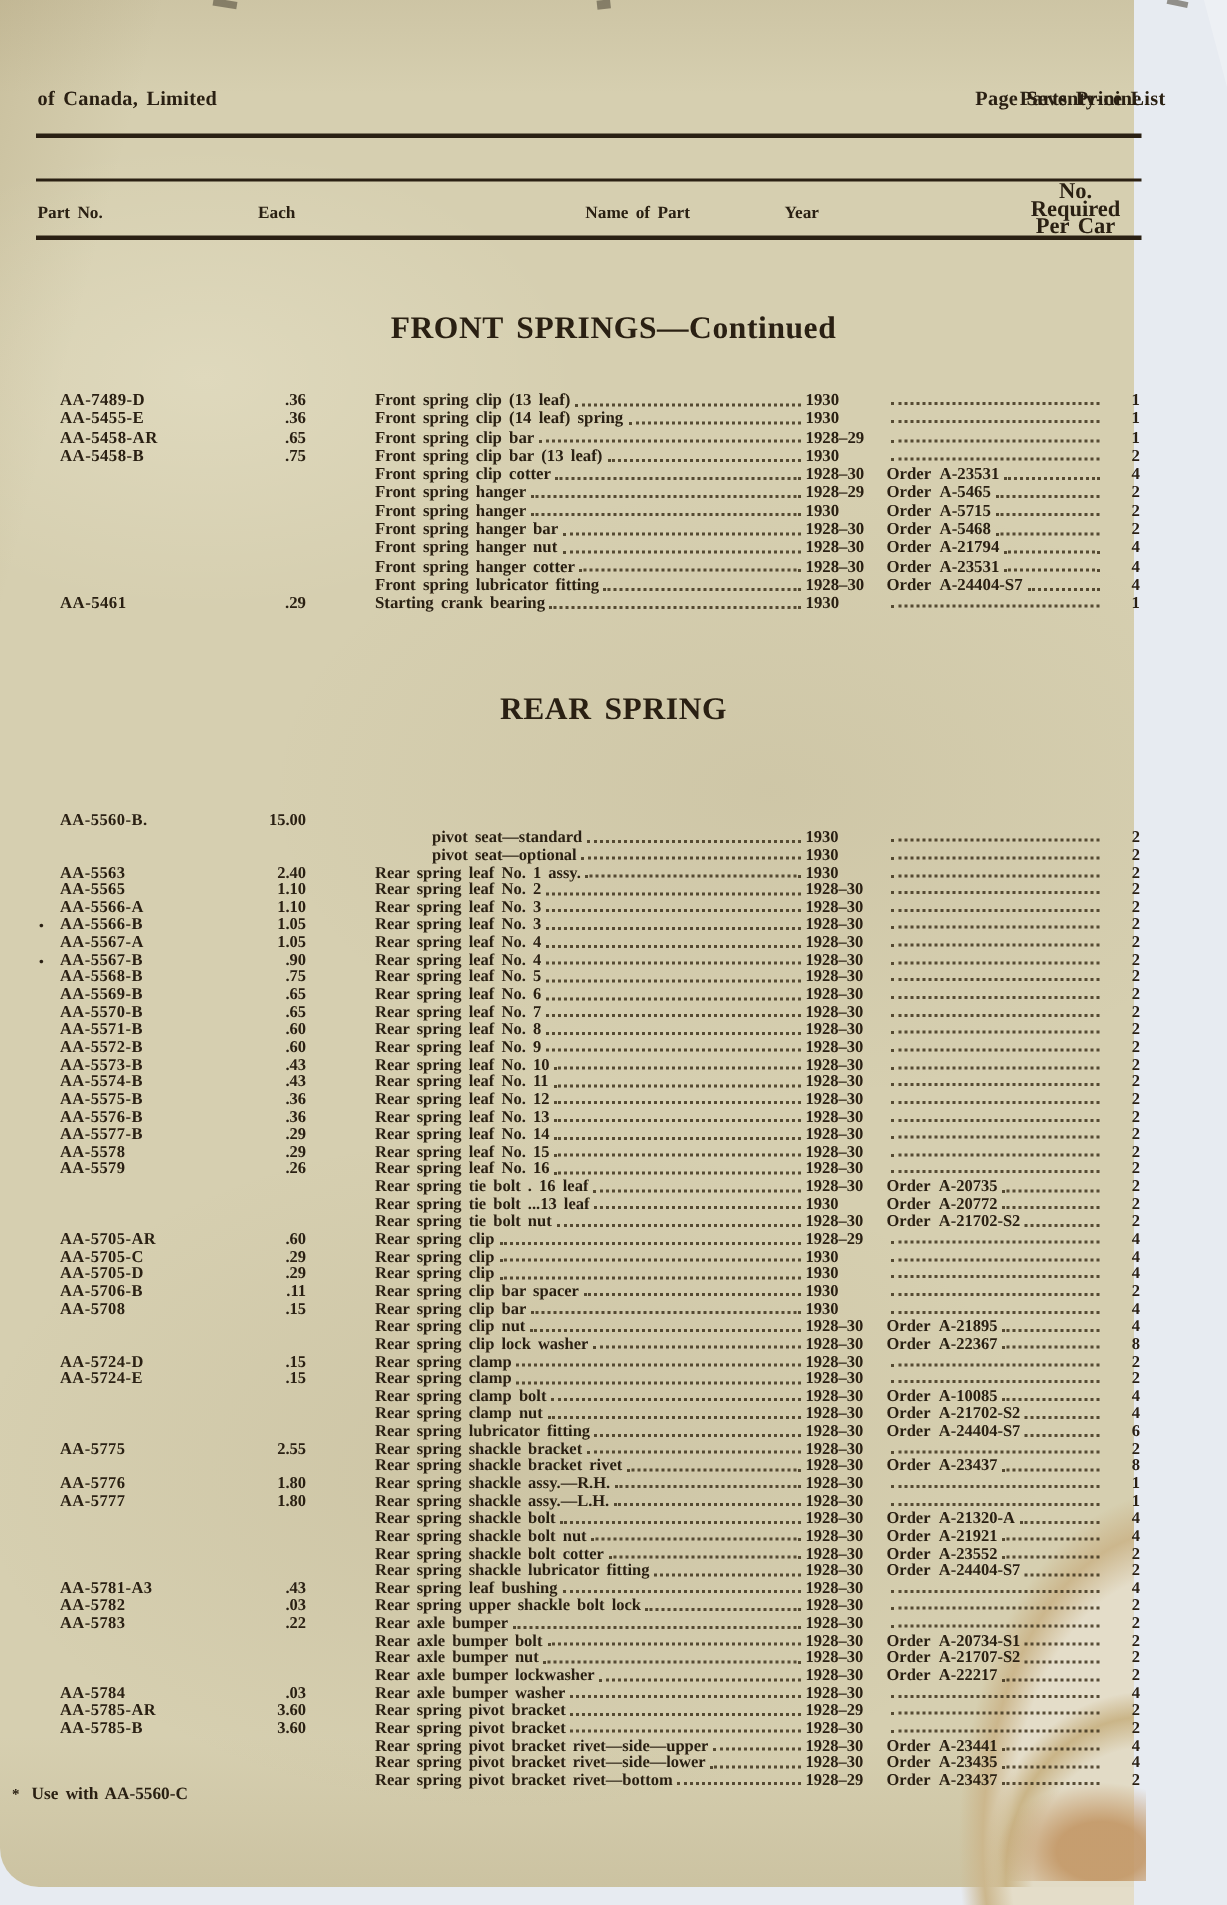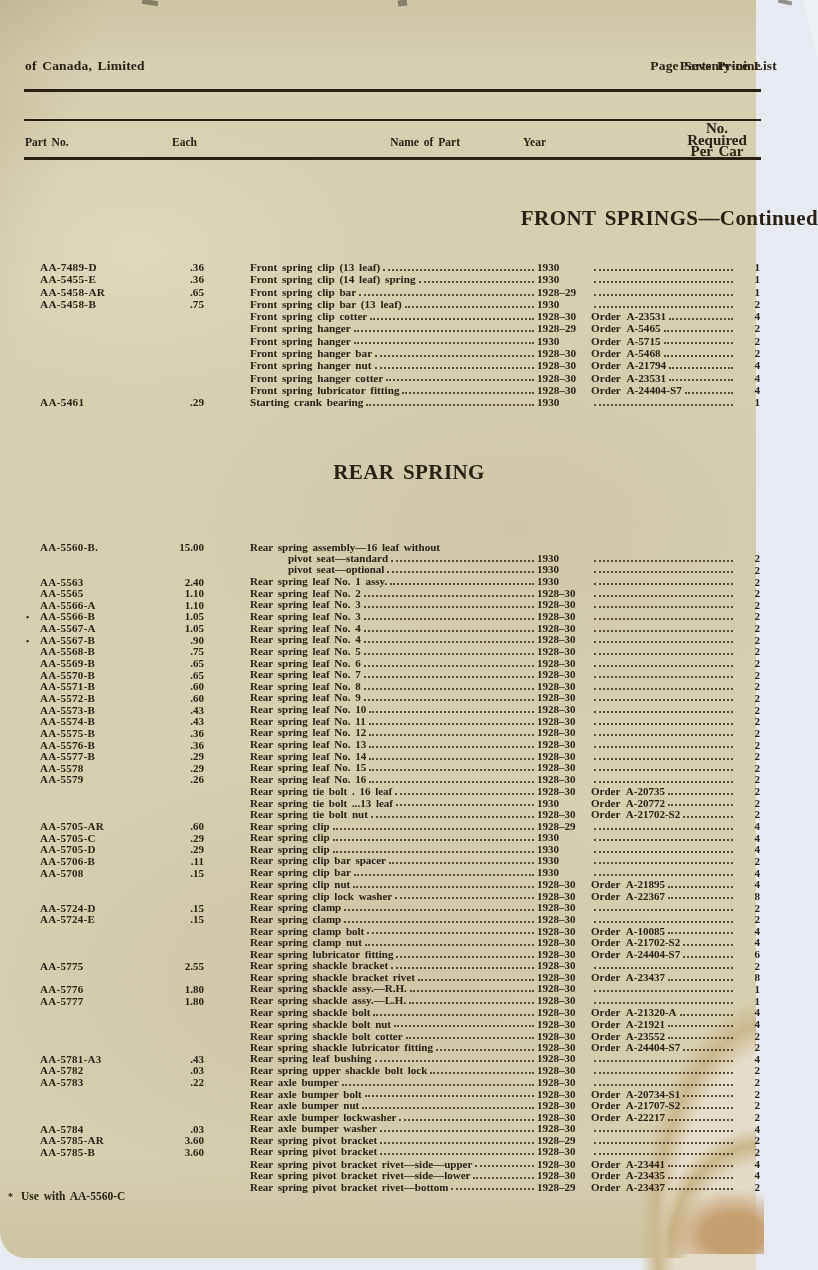--- a/index.html
+++ b/index.html
@@ -45,21 +45,21 @@
     font-size:11.5px;font-weight:700;word-spacing:2px;}
   .ch-part{position:absolute;left:25px;top:136px;}
   .ch-each{position:absolute;left:172px;top:136px;}
   .ch-name{position:absolute;left:330px;width:130px;text-align:right;top:136px;}
   .ch-year{position:absolute;left:523px;top:136px;}
   .ch-req{position:absolute;right:46px;top:123px;width:110px;text-align:center;
     font-size:15px;line-height:11.5px;}
 
   .sect-title{position:absolute;left:0;width:818px;text-align:center;margin:0;
     font-size:21px;font-weight:700;letter-spacing:.4px;word-spacing:3px;}
-  .t1{top:206px;text-align:right;}
+  .t1{top:206px;}
   .t2{top:460px;}
 
   .tbl{position:absolute;left:26px;width:734px;font-weight:700;}
   .tbl-front{top:262px;font-size:11.2px;}
   .tbl-rear{top:541px;font-size:11px;}
   .tbl-front .row{height:12.3px;}
   .tbl-rear .row{height:11.65px;align-items:flex-end;}
   .row{display:flex;align-items:baseline;white-space:nowrap;line-height:1;}
   .c-marker{width:14px;flex:none;font-size:9px;}
   .c-part{width:118px;flex:none;letter-spacing:.3px;}
@@ -305,23 +305,20 @@
         </div>
       </div>
 
     <h2 class="sect-title t2">REAR SPRING</h2>
     <div class="tbl tbl-rear">
         <div class="row">
           <span class="c-marker"></span>
           <span class="c-part">AA-5560-B.</span>
           <span class="c-price">15.00</span>
           <span class="c-sp"></span>
-          <span class="c-name">
-            <span class="nm">Rear spring assembly—16 leaf without</span>
-          </span>
           <span class="c-qty"></span>
         </div>
         <div class="row">
           <span class="c-marker"></span>
           <span class="c-part"></span>
           <span class="c-price"></span>
           <span class="c-sp"></span>
           <span class="c-name">
             <span class="ind"></span>
             <span class="nm">pivot seat—standard</span>

